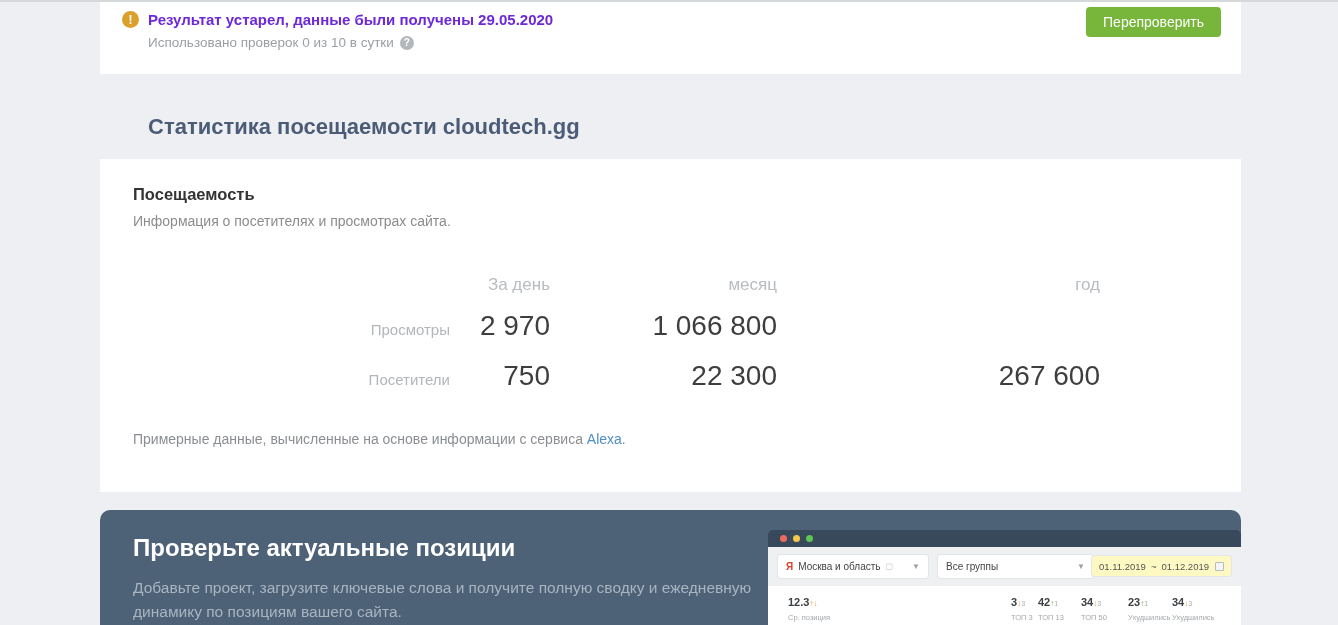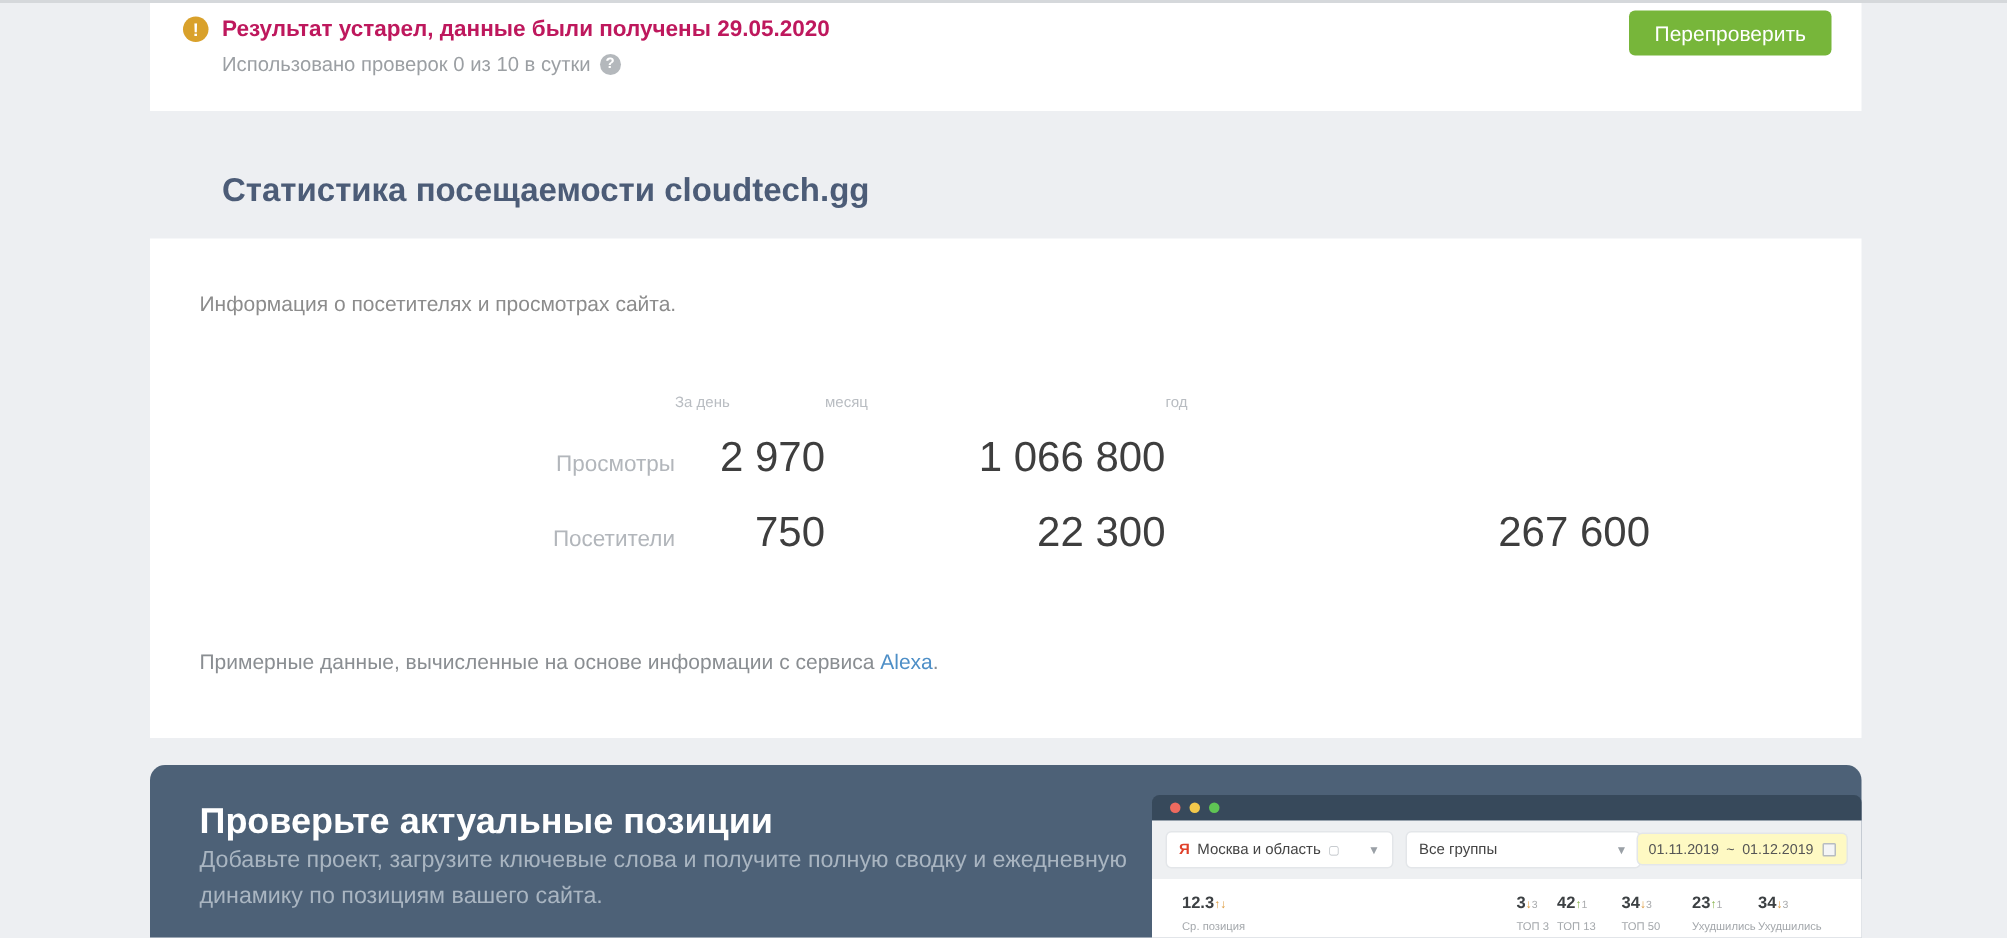--- a/index.html
+++ b/index.html
@@ -13,52 +13,52 @@
   .col { position:absolute; left:100px; width:1141px; }
 
   
   .alert-card { top:0; height:72px; background:#fff; padding:9px 20px 0 22px; }
   .alert-row { display:flex; align-items:center; }
   .warn-icon {
     width:17px; height:17px; border-radius:50%; background:#d9a12b; color:#fff;
     font-size:12px; font-weight:bold; display:inline-flex; align-items:center;
     justify-content:center; margin-right:9px; flex:none;
   }
-  .alert-title { font-size:15px; font-weight:bold; color:#be185d; }
+  .alert-title { font-size:15px; font-weight:bold; color:#6d28d9; }
   .alert-sub { margin:7px 0 0 26px; font-size:13.5px; color:#9b9fa3; display:flex; align-items:center; }
   .help-icon {
     width:14px; height:14px; border-radius:50%; background:#b4b8bc; color:#fff;
     font-size:10px; font-weight:bold; display:inline-flex; align-items:center;
     justify-content:center; margin-left:6px;
   }
   .recheck-btn {
     position:absolute; top:5px; right:20px; height:30px; padding:0 17px;
     background:#77b63a; color:#fff; font-size:14px; border:none; border-radius:4px;
     font-family:"Liberation Sans", sans-serif; cursor:pointer; line-height:30px;
   }
 
   
   .page-title { top:112px; left:148px; width:900px; font-size:22px; color:#4c5c77; }
 
   
   .traffic-card { top:157px; height:333px; background:#fff; padding:26px 0 0 33px; }
   .card-h { font-size:16.5px; font-weight:bold; color:#333; }
   .card-sub { margin-top:9px; font-size:14px; color:#8c8c8c; }
   .t-grid { width:967px; margin-top:46px; display:grid; grid-template-columns:317px 100px 227px 323px; align-items:baseline; row-gap:0; }
-  .t-head { font-size:10px; color:#b9bdc2; text-align:left; padding-bottom:15px; }
+  .t-head { font-size:17px; color:#b9bdc2; text-align:right; padding-bottom:15px; }
   .t-label { font-size:15px; color:#b2b6bb; text-align:right; }
   .t-num { font-size:28px; color:#3e3e3e; text-align:right; }
   .t-row-gap { height:18px; grid-column:1 / span 4; }
-  .footnote { margin-top:62px; font-size:14px; color:#8a8e92; }
+  .footnote { margin-top:39px; font-size:14px; color:#8a8e92; }
   .footnote a { color:#4e8fc7; text-decoration:none; }
 
   
   .promo { top:508px; height:170px; background:#4d6177; border-radius:10px 10px 0 0; padding:24px 0 0 33px; }
   .promo-title { font-size:24px; font-weight:bold; color:#fff; }
-  .promo-desc { width:640px; font-size:15.5px; line-height:1.55; color:#a9b5c1; }
+  .promo-desc { margin-top:14px; width:640px; font-size:15.5px; line-height:1.55; color:#a9b5c1; }
 
   
   .mini { position:absolute; left:668px; top:20px; width:473px; height:150px; }
   .mini-bar { height:17px; background:#37495b; border-radius:5px 5px 0 0; display:flex; align-items:center; padding-left:12px; }
   .dot { width:7px; height:7px; border-radius:50%; margin-right:6px; }
   .mini-body { background:#eef0f2; height:133px; padding-top:7px; position:relative; }
   .pill {
     position:absolute; height:23px; background:#fff; border-radius:3px;
     display:flex; align-items:center; font-size:10px; color:#444; padding:0 8px;
     box-shadow:0 0 0 1px #e3e6e9;
@@ -92,20 +92,21 @@
   <div class="alert-sub">
     <span>Использовано проверок 0 из 10 в сутки</span>
     <span class="help-icon">?</span>
   </div>
   <button class="recheck-btn">Перепроверить</button>
 </div>
 
 <h1 class="col page-title">Статистика посещаемости cloudtech.gg</h1>
 
 <div class="col traffic-card">
+  <div class="card-h">Посещаемость</div>
   <div class="card-sub">Информация о посетителях и просмотрах сайта.</div>
 
   <div class="t-grid">
     <div class="t-head"></div>
     <div class="t-head">За день</div>
     <div class="t-head">месяц</div>
     <div class="t-head">год</div>
 
     <div class="t-label">Просмотры</div>
     <div class="t-num">2 970</div>

